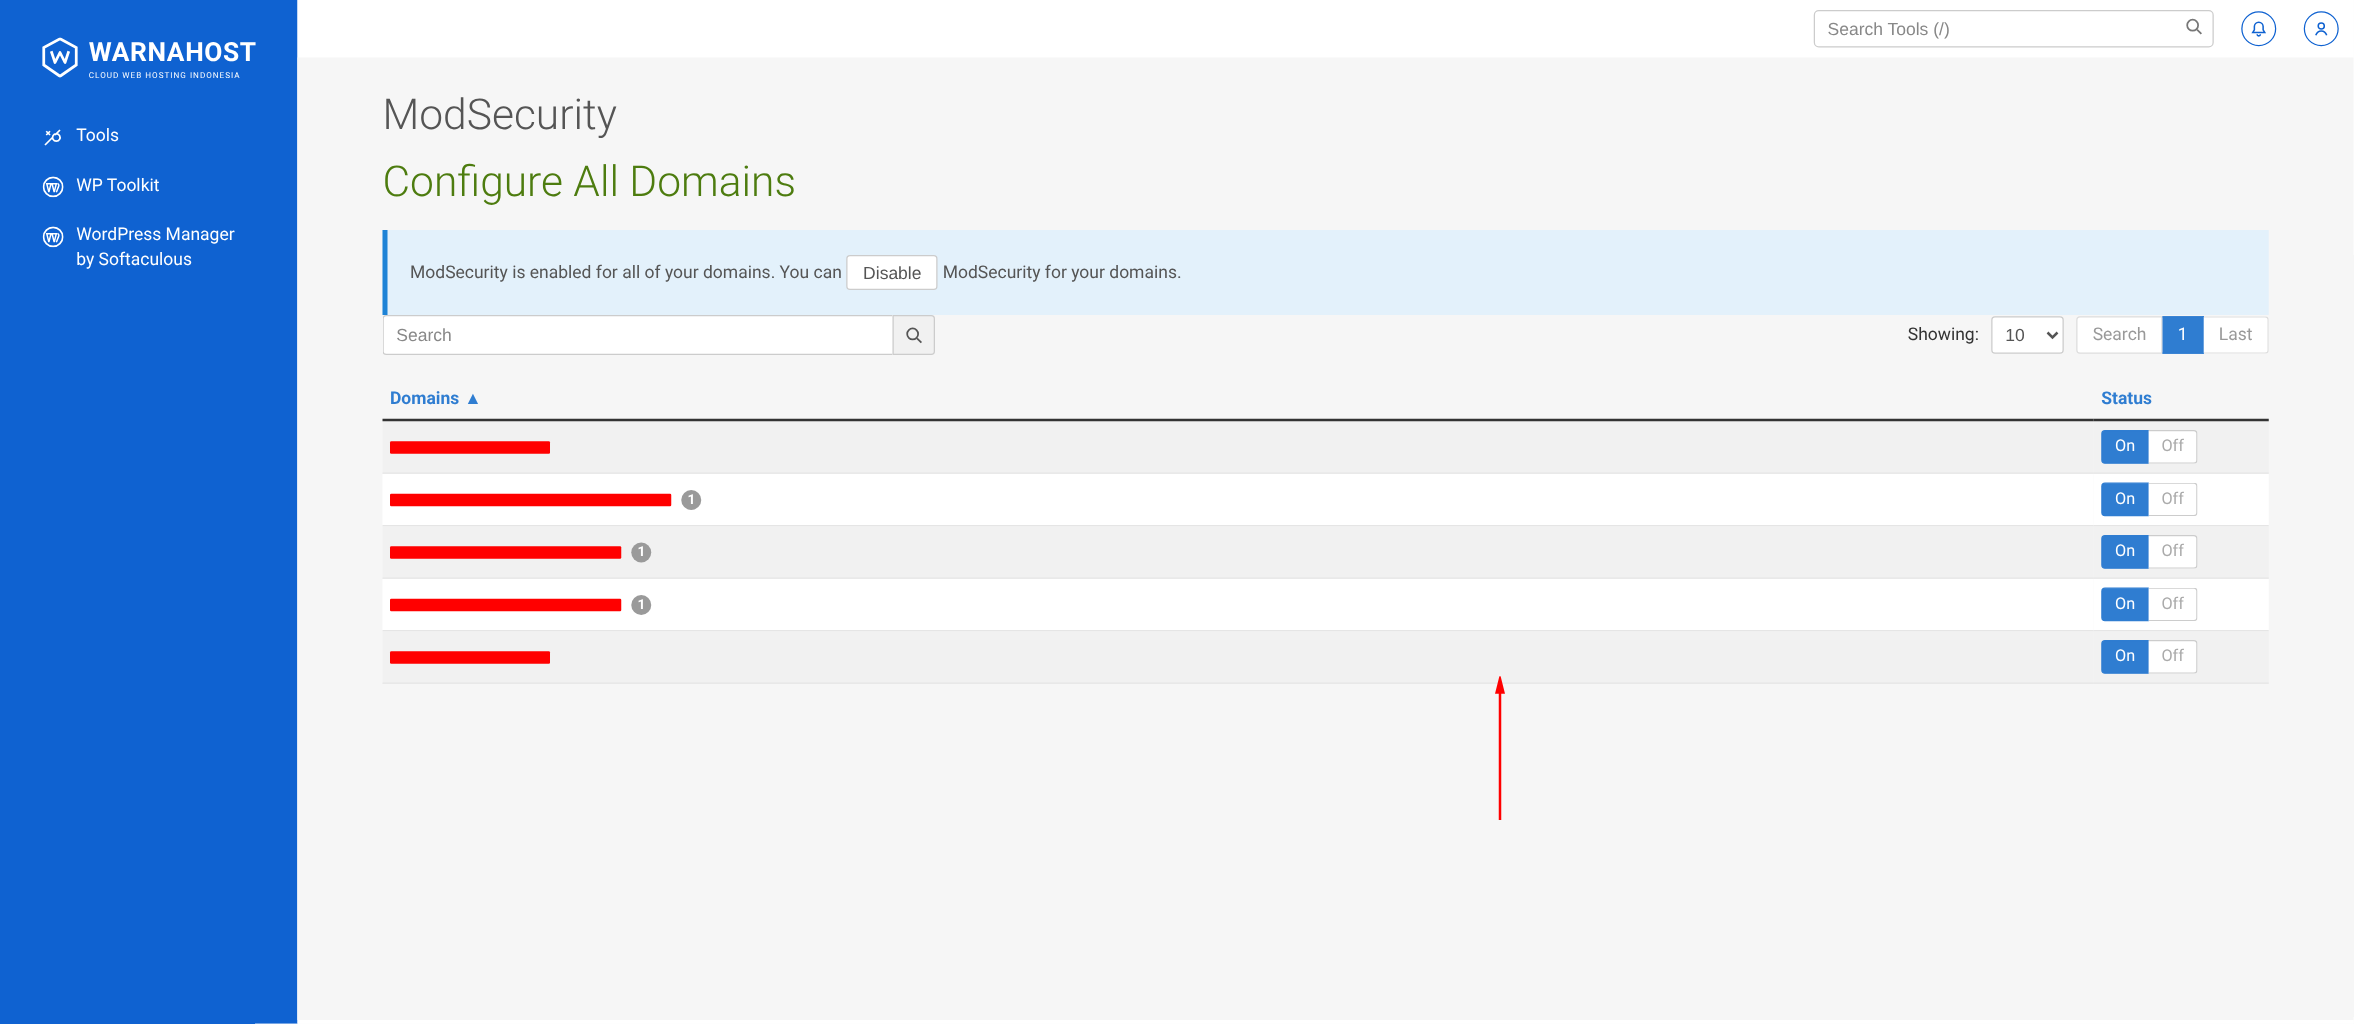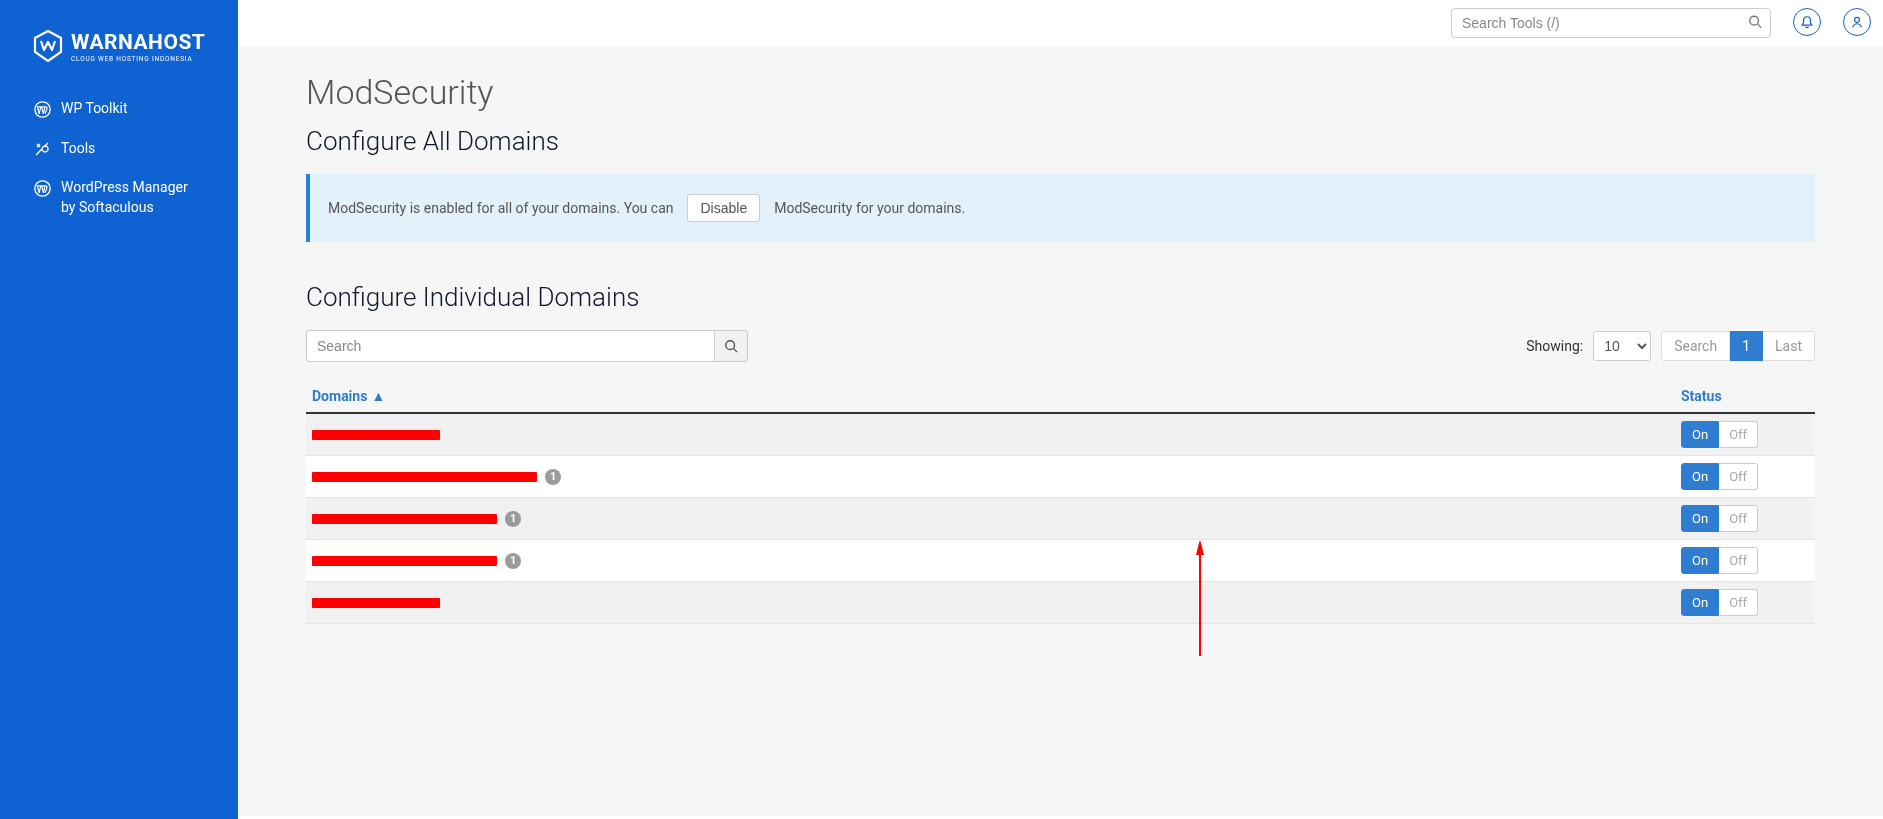--- a/index.html
+++ b/index.html
@@ -7,30 +7,30 @@
     .app{display:flex;min-height:819px}
     .sidebar{width:238px;background:#0f62d1;color:#fff;padding:20px 15px;flex-shrink:0}
     .logo{display:flex;align-items:center;padding:10px 18px 24px;gap:8px}
     .logo-svg{flex-shrink:0}
     .logo-text{display:flex;flex-direction:column;line-height:1}
     .logo-main{font-weight:700;font-size:21px;letter-spacing:0.5px}
     .logo-sub{font-size:6.5px;letter-spacing:0.8px;margin-top:3px;font-weight:400}
     .nav-item{display:flex;align-items:flex-start;gap:10px;padding:10px 18px;color:#fff;cursor:pointer;font-size:14px;line-height:1.4}
     .nav-icon{width:18px;height:18px;flex-shrink:0;display:inline-flex;align-items:center;justify-content:center;margin-top:1px}
     .main{flex:1;background:#fff;position:relative}
-    .topbar{display:flex;justify-content:flex-end;align-items:flex-start;padding:8px 12px;gap:22px}
+    .topbar{display:flex;justify-content:flex-end;align-items:center;padding:8px 12px;gap:22px}
     .search-tools{position:relative;width:320px}
     .search-tools input{width:100%;padding:6px 34px 6px 10px;border:1px solid #ccc;border-radius:4px;font-size:14px;color:#555}
     .search-tools input::placeholder{color:#888}
     .search-tools .mag{position:absolute;right:9px;top:50%;transform:translateY(-50%);color:#777}
     .circ-btn{width:28px;height:28px;border:1px solid #0f62d1;border-radius:50%;display:inline-flex;align-items:center;justify-content:center;color:#0f62d1;cursor:pointer;background:#fff}
     .content{padding:10px 68px 40px;background:#f6f6f6;min-height:770px;position:relative}
     h1.page-title{font-size:34px;font-weight:300;color:#555;margin:16px 0 10px}
-    h2.sect{font-size:26px;font-weight:300;color:#0f172a;margin:14px 0 18px}
-    .callout{background:#e3f1fb;border-left:4px solid #1e83d6;padding:20px 18px;color:#555;display:flex;align-items:center;flex-wrap:wrap;gap:14px}
+    h2.sect{font-size:34px;font-weight:300;color:#4d7c0f;margin:14px 0 18px}
+    .callout{background:#e3f1fb;border-left:4px solid #1e83d6;padding:20px 18px;color:#555;display:flex;align-items:center;flex-wrap:wrap;gap:4px}
     .btn-default{background:#fff;border:1px solid #ccc;border-radius:3px;padding:5px 12px;color:#555;cursor:pointer;font-size:14px}
     .tools-row{display:flex;justify-content:space-between;align-items:center;margin-bottom:18px;gap:20px;flex-wrap:wrap}
     .input-group{display:flex}
     .input-group input{width:408px;padding:7px 10px;border:1px solid #ccc;border-right:none;border-radius:3px 0 0 3px;font-size:14px;color:#555}
     .input-group input::placeholder{color:#888}
     .input-group .gbtn{border:1px solid #ccc;background:#f1f1f1;width:34px;border-radius:0 3px 3px 0;display:inline-flex;align-items:center;justify-content:center;cursor:pointer;color:#555}
     .pager-wrap{display:flex;align-items:center;gap:10px}
     .pager-lbl{color:#333;font-size:14px}
     .pager-sel{padding:5px 6px;border:1px solid #ccc;border-radius:3px;background:#fff;font-size:14px;color:#555}
     .page-btns{display:flex}
@@ -70,36 +70,36 @@
         </svg>
       </span>
       <span class="logo-text">
         <span class="logo-main">WARNAHOST</span>
         <span class="logo-sub">CLOUD WEB HOSTING INDONESIA</span>
       </span>
     </div>
 
     <div class="nav-item">
       <span class="nav-icon">
-        <svg width="17" height="17" viewBox="0 0 20 20">
-            <circle cx="10" cy="10" r="9" stroke="#fff" stroke-width="1.6" fill="none"></circle>
-            <path d="M4 7h4l-2 8zM9 7h4l-2 8zM14 7c1 0 2 1 1 3l-2 5" stroke="#fff" stroke-width="1.4" fill="none"></path>
-          </svg>
-      </span>
-      <span>WP Toolkit</span>
-    </div>
-
-    <div class="nav-item">
-      <span class="nav-icon">
         <svg width="16" height="16" viewBox="0 0 16 16" stroke="#fff" stroke-width="1.4" fill="none">
           <path d="M2 14 L8 8 M11 5 A3 3 0 1 0 11.1 5 M14 2 L10 6"></path>
           <path d="M3 3 L6 6 M6 3 L3 6"></path>
         </svg>
       </span>
       <span>Tools</span>
+    </div>
+
+    <div class="nav-item">
+      <span class="nav-icon">
+        <svg width="17" height="17" viewBox="0 0 20 20">
+            <circle cx="10" cy="10" r="9" stroke="#fff" stroke-width="1.6" fill="none"></circle>
+            <path d="M4 7h4l-2 8zM9 7h4l-2 8zM14 7c1 0 2 1 1 3l-2 5" stroke="#fff" stroke-width="1.4" fill="none"></path>
+          </svg>
+      </span>
+      <span>WP Toolkit</span>
     </div>
 
     <div class="nav-item">
       <span class="nav-icon">
         <svg width="17" height="17" viewBox="0 0 20 20">
             <circle cx="10" cy="10" r="9" stroke="#fff" stroke-width="1.6" fill="none"></circle>
             <path d="M4 7h4l-2 8zM9 7h4l-2 8zM14 7c1 0 2 1 1 3l-2 5" stroke="#fff" stroke-width="1.4" fill="none"></path>
           </svg>
       </span>
       <span>WordPress Manager by Softaculous</span>
@@ -134,21 +134,20 @@
       <h1 class="page-title">ModSecurity</h1>
 
       <h2 class="sect">Configure All Domains</h2>
 
       <div class="callout">
         <span>ModSecurity is enabled for all of your domains. You can</span>
         <button class="btn-default">Disable</button>
         <span>ModSecurity for your domains.</span>
       </div>
 
-      <h2 class="sect" style="margin-top:40px">Configure Individual Domains</h2>
 
       <div class="tools-row">
         <div class="input-group">
           <input type="text" placeholder="Search" style="">
           <span class="gbtn">
             <svg width="14" height="14" viewBox="0 0 16 16" stroke="currentColor" stroke-width="1.6" fill="none">
                 <circle cx="7" cy="7" r="5"></circle>
                 <path d="M11 11 L15 15"></path>
               </svg>
           </span>

